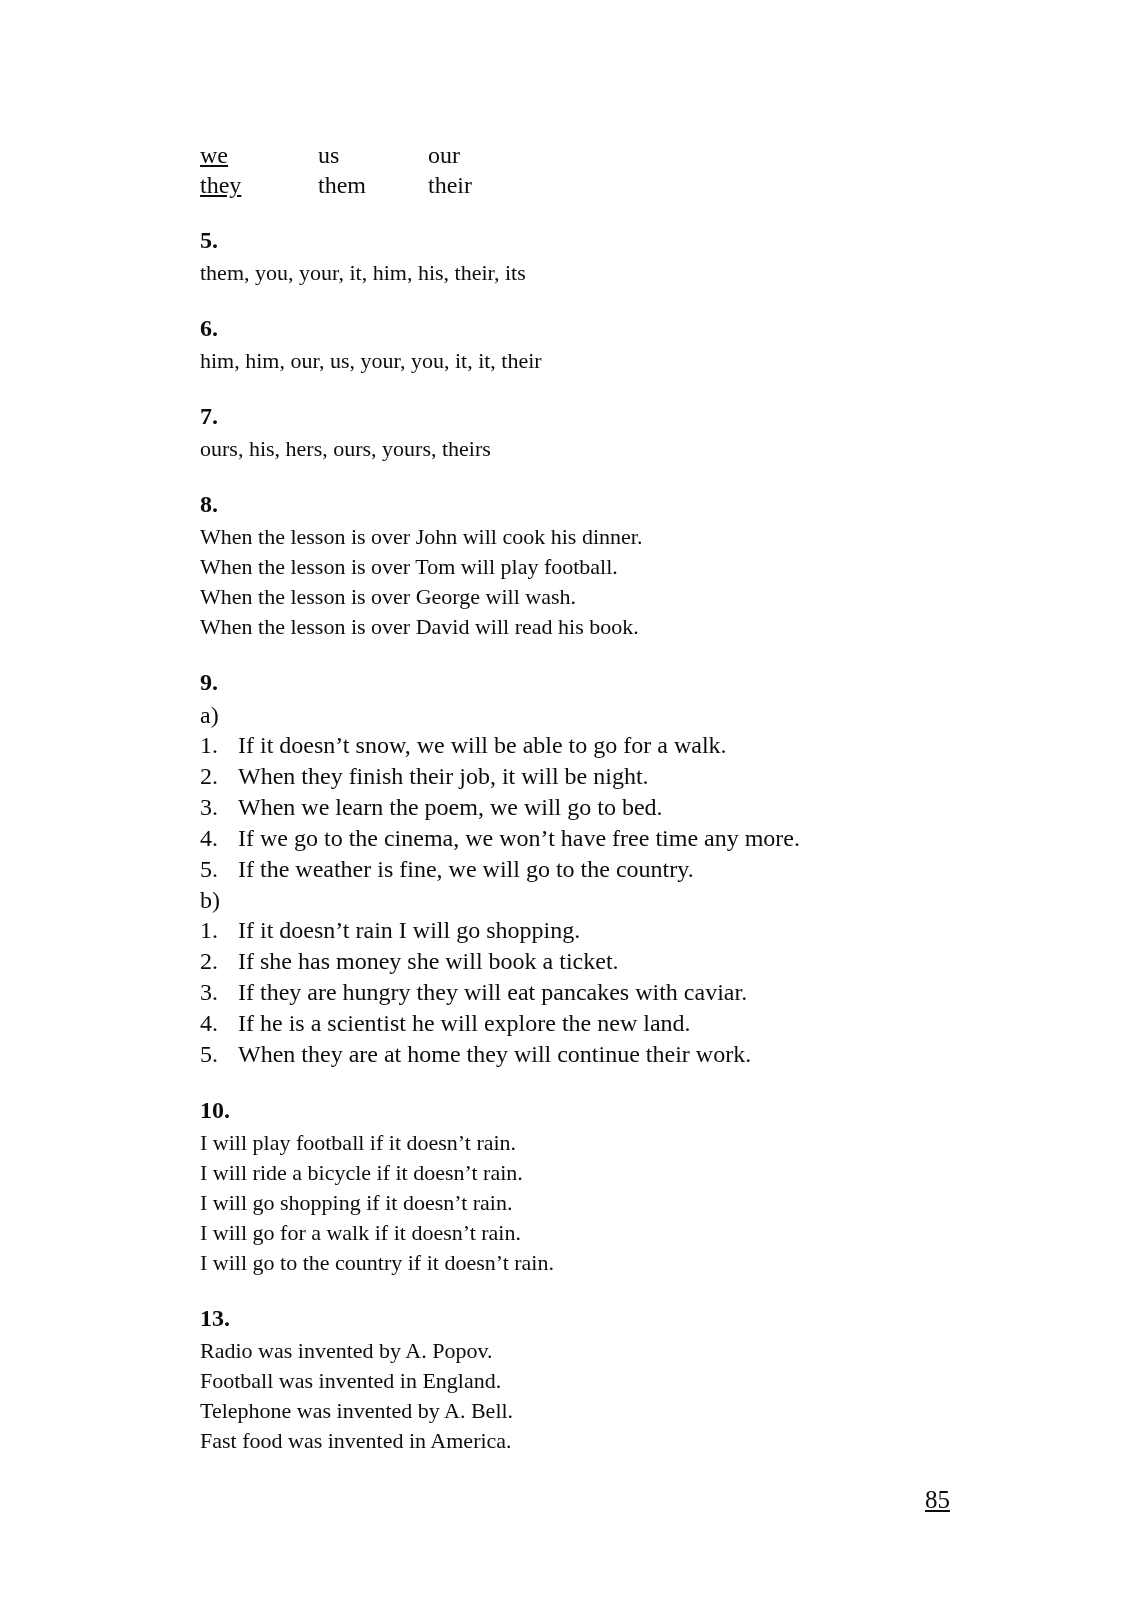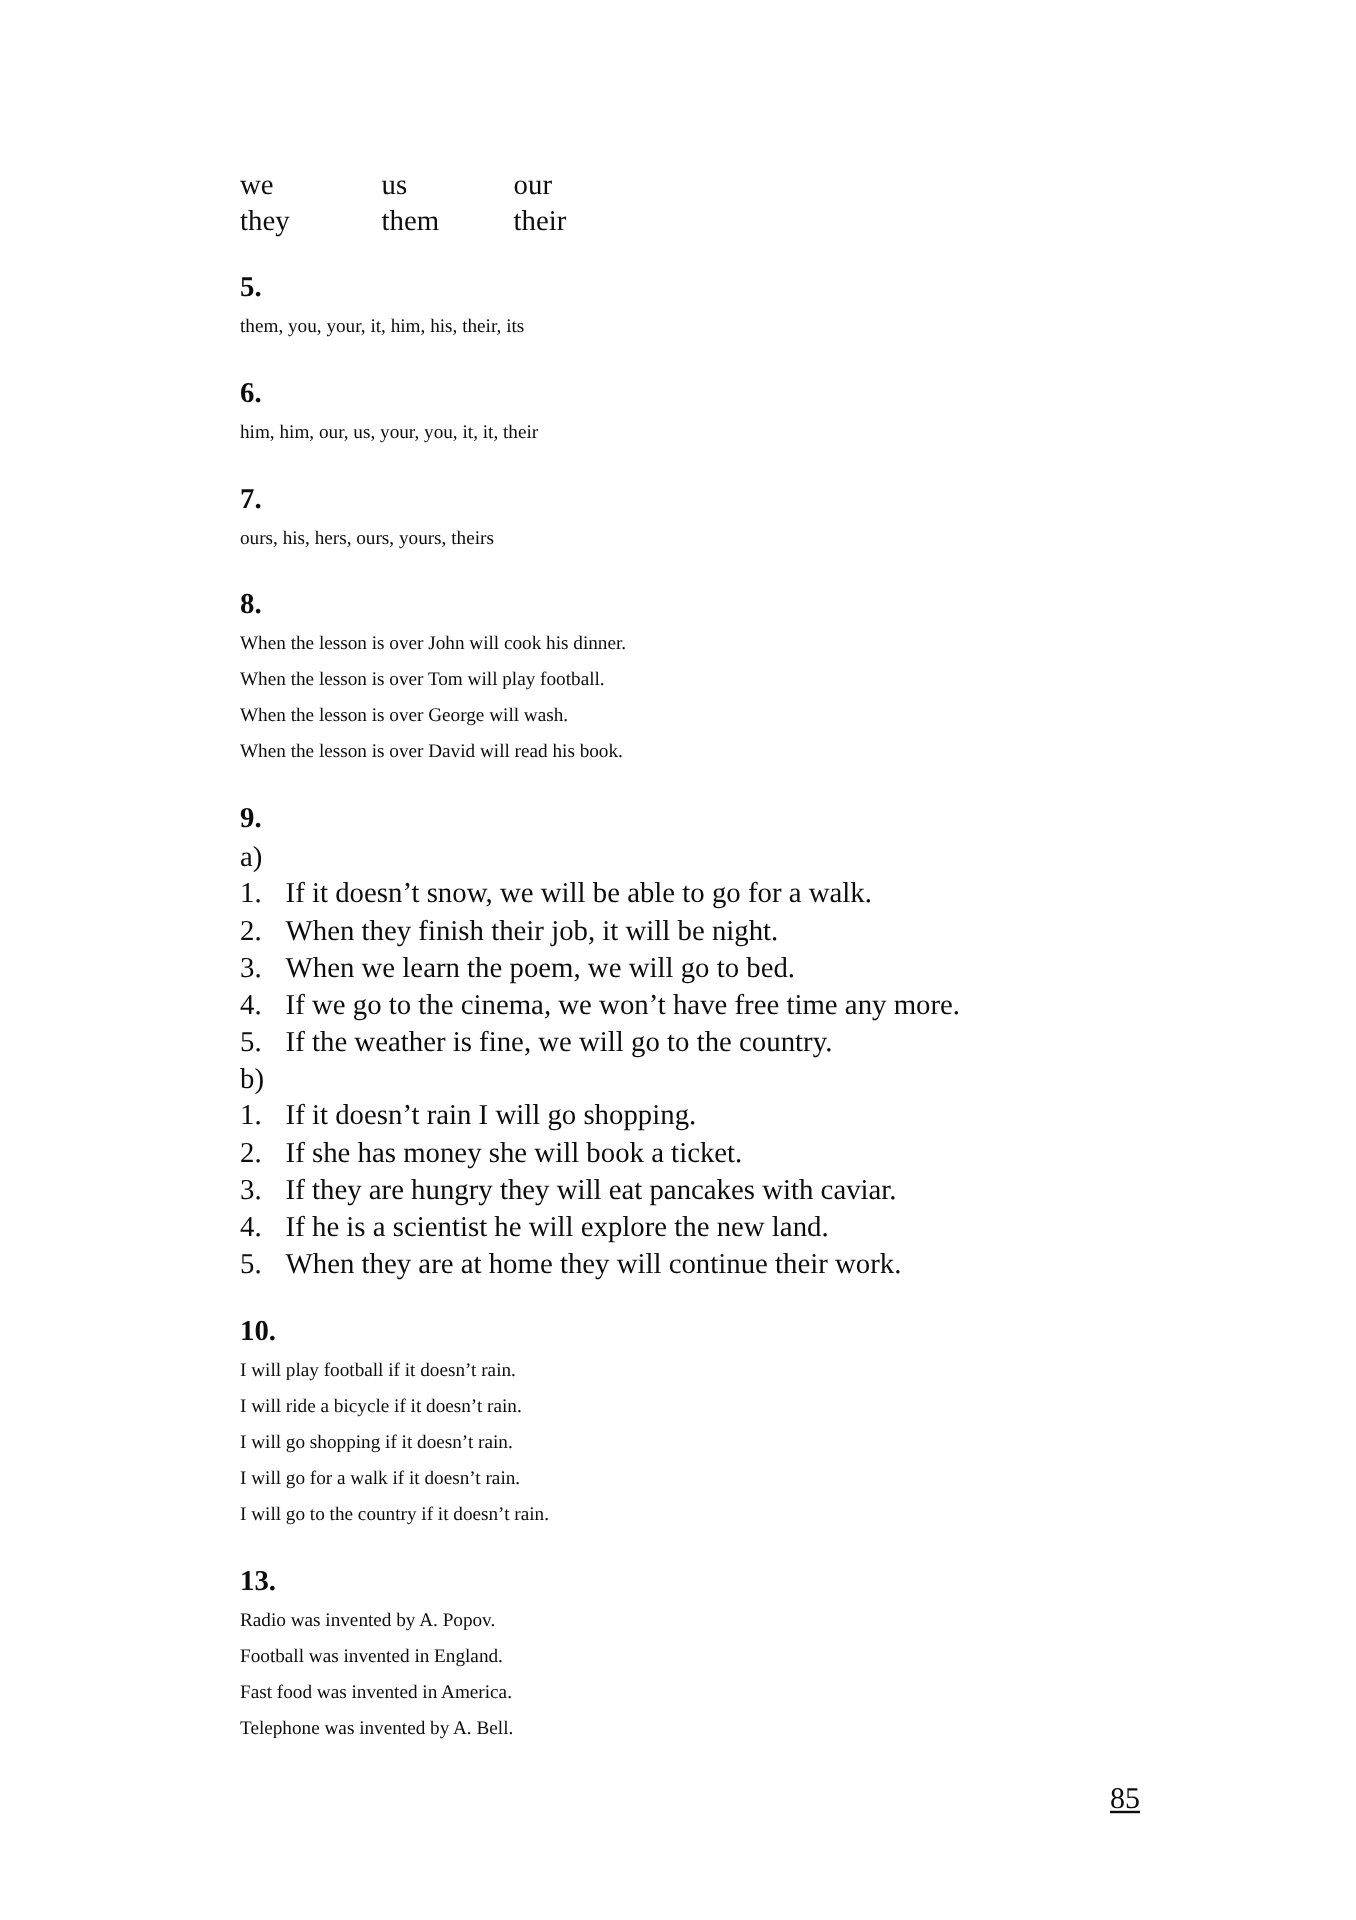--- a/index.html
+++ b/index.html
@@ -29,33 +29,33 @@
   }
   .pronoun-table {
     border-collapse: collapse;
     font-size: 24px;
     line-height: 30px;
   }
   .pronoun-table td {
     padding: 0 0 0 0;
     vertical-align: top;
   }
-  .pronoun-table td.c1 { width: 118px; }
+  .pronoun-table td.c1 { width: 118px; text-decoration: underline; }
   .pronoun-table td.c2 { width: 110px; }
   .pronoun-table td.c3 { width: 110px; margin-left: 29px; }
 
   .ex-num {
     font-weight: bold;
     font-size: 24px;
     margin-top: 26px;
     margin-bottom: 4px;
     line-height: 28px;
   }
   .ex-line {
-    font-size: 16px;
+    font-size: 22px;
     line-height: 30px;
     white-space: pre-wrap;
   }
   .sub-label {
     font-size: 24px;
     line-height: 30px;
   }
   .num-list {
     margin: 0;
     padding: 0;
@@ -183,20 +183,20 @@
       <div class="ex-line">I will ride a bicycle if it doesn’t rain.</div>
       <div class="ex-line">I will go shopping if it doesn’t rain.</div>
       <div class="ex-line">I will go for a walk if it doesn’t rain.</div>
       <div class="ex-line">I will go to the country if it doesn’t rain.</div>
     </div>
 
     <div>
       <div class="ex-num">13.</div>
       <div class="ex-line">Radio was invented by A. Popov.</div>
       <div class="ex-line">Football was invented in England.</div>
+      <div class="ex-line">Telephone was invented by A. Bell.</div>
       <div class="ex-line">Fast food was invented in America.</div>
-      <div class="ex-line">Telephone was invented by A. Bell.</div>
     </div>
 
   </div>
 
   <div class="page-number">85</div>
 </div>
 
 </body></html>

